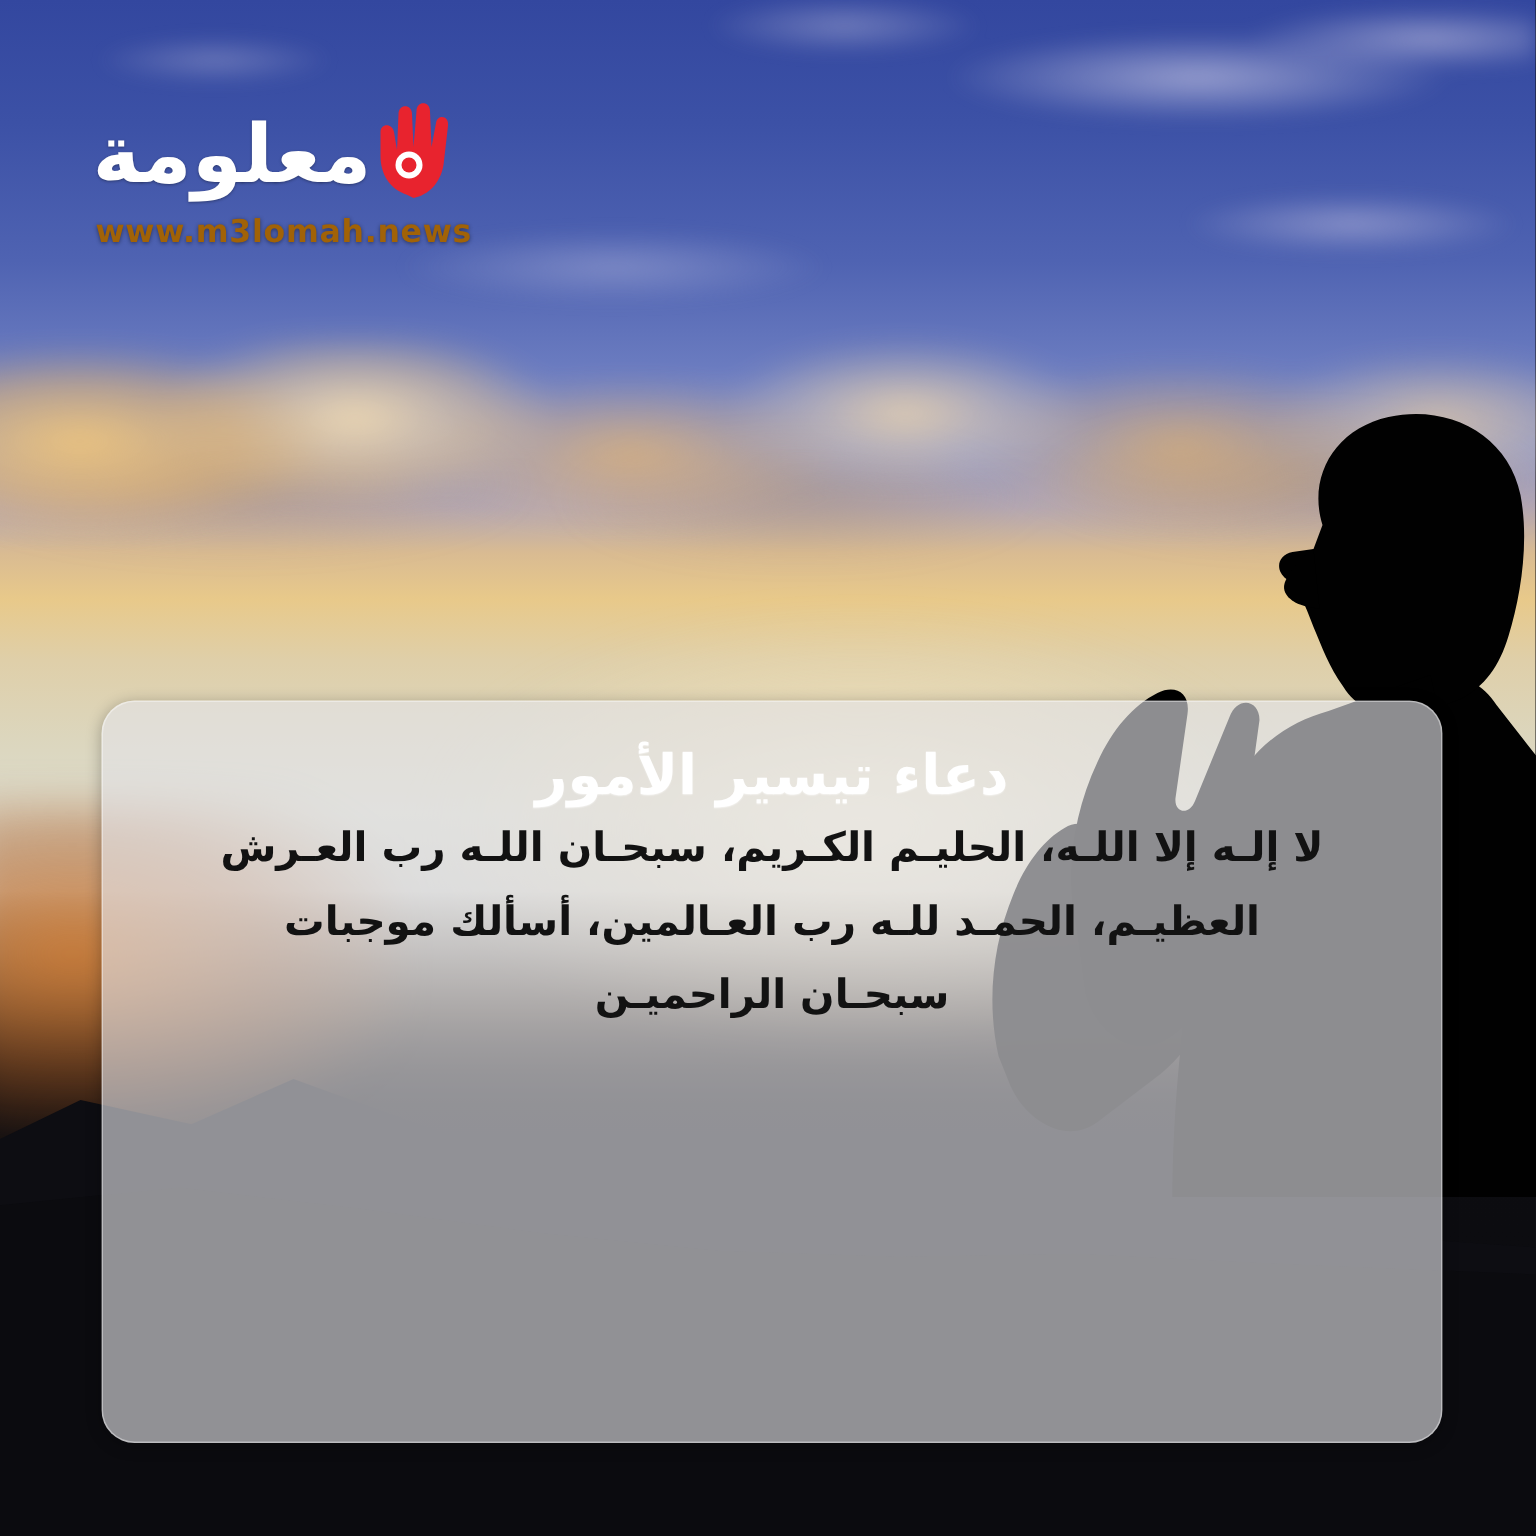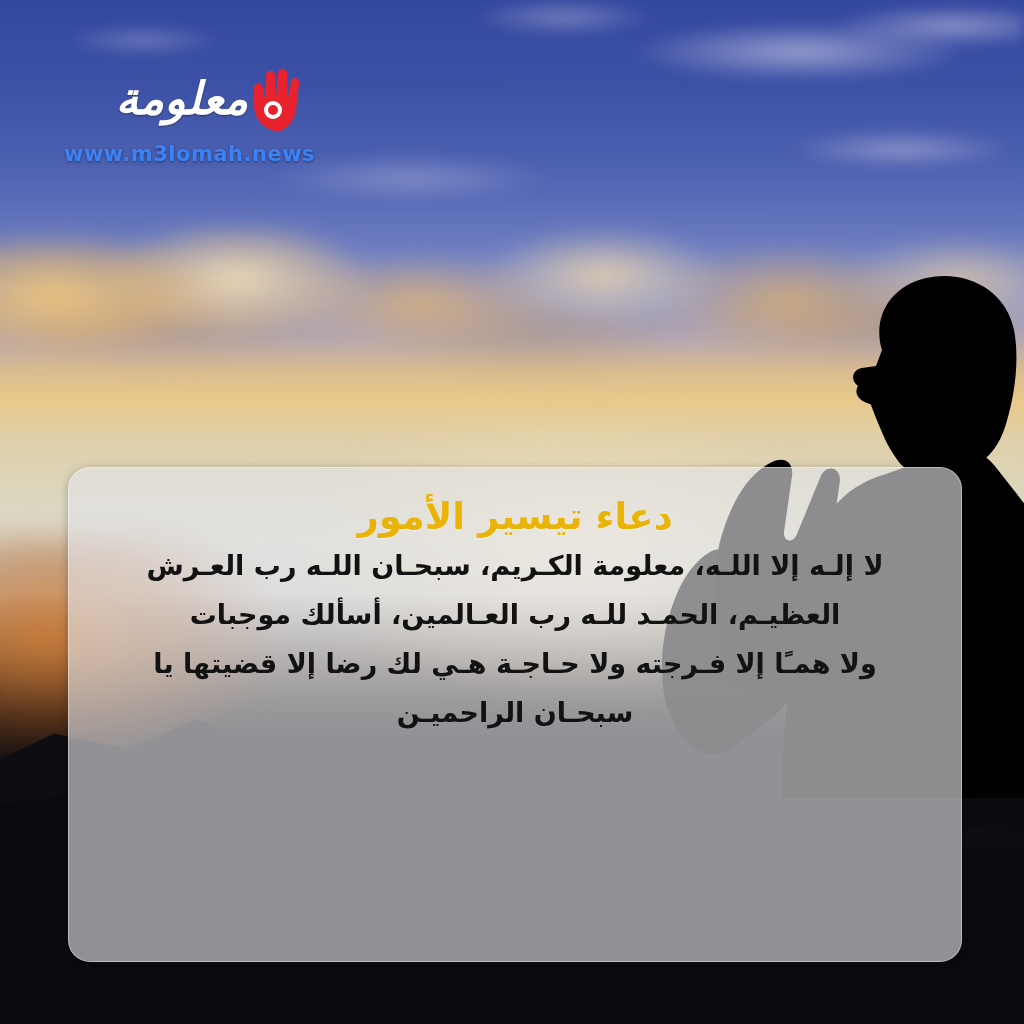--- a/index.html
+++ b/index.html
@@ -110,51 +110,50 @@
     position:absolute; right:-10px; top:238px; width:420px; height:560px;
   }
 
   
   .logo{
     position:absolute; left:60px; top:74px; width:240px; height:96px;
   }
   .logo-mark{ position:relative; width:200px; height:62px; }
   .logo-word{
     position:absolute; right:52px; top:2px;
-    font-size:45px; font-weight:700; color:#ffffff;
+    font-size:54px; font-weight:700; color:#ffffff;
     letter-spacing:-1px; line-height:1;
     font-family:"DejaVu Sans","Liberation Sans",sans-serif;
     text-shadow:0 1px 2px rgba(0,0,0,.35);
-    font-style:italic;
   }
   .logo-hand{ position:absolute; right:-4px; top:-8px; }
   .logo-url{
     position:absolute; left:4px; top:68px;
-    font-size:21px; font-weight:700; color:#3b82f6;
+    font-size:21px; font-weight:700; color:#a16207;
     letter-spacing:.5px; direction:ltr; white-space:nowrap;
     font-family:"DejaVu Sans","Liberation Sans",sans-serif;
     text-shadow:0 1px 3px rgba(0,0,0,.45);
   }
 
   
   .card{
     position:absolute;
     left:68px; top:467px;
     width:894px; height:495px;
     border-radius:22px;
     background:rgba(228,228,232,0.62);
     border:1px solid rgba(255,255,255,0.40);
     box-shadow:0 2px 10px rgba(0,0,0,.28);
     overflow:hidden;
     display:flex; flex-direction:column;
     align-items:center;
     padding:26px 26px 22px;
   }
   .card-title{
-    color:#eab308;
+    color:#ffffff;
     font-size:37px;
     font-weight:700;
     line-height:1.25;
     text-align:left;
     margin-bottom:12px;
     direction:rtl;
     font-family:"DejaVu Sans","Liberation Sans",sans-serif;
     text-shadow:0 1px 1px rgba(255,255,255,.5);
   }
   .card-body{
@@ -242,20 +241,19 @@
         <circle cx="27" cy="44" r="5" fill="#e8232e"></circle>
       </svg>
       <span class="logo-word">معلومة</span>
     </div>
     <span class="logo-url">www.m3lomah.news</span>
   </div>
 
   <div class="card">
     <div class="card-title">دعاء تيسير الأمور</div>
     <div class="card-body">
-      <p class="dua-line" style="font-size: 27px;">لا إلـه إلا اللـه، معلومة الكـريم، سبحـان اللـه رب العـرش</p>
+      <p class="dua-line" style="font-size: 27px;">لا إلـه إلا اللـه، الحليـم الكـريم، سبحـان اللـه رب العـرش</p>
       <p class="dua-line" style="font-size: 27px;">العظيـم، الحمـد للـه رب العـالمين، أسألك موجبات</p>
-      <p class="dua-line" style="font-size: 27px;">ولا همـًا إلا فـرجته ولا حـاجـة هـي لك رضا إلا قضيتها يا</p>
       <p class="dua-line" style="font-size: 27px;">سبحـان الراحميـن</p>
     </div>
   </div>
 
 </div>
 
 </body></html>

